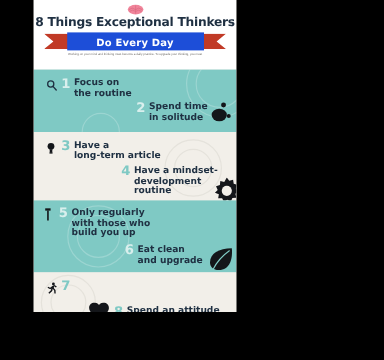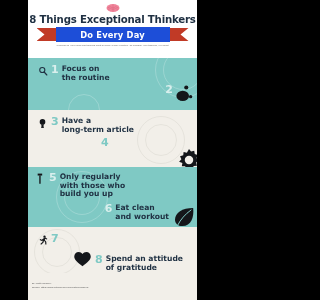--- a/index.html
+++ b/index.html
@@ -1,18 +1,18 @@
 <!DOCTYPE html>
 <html><head>
 <meta charset="utf-8">
 <style>
   html,body{margin:0;padding:0;background:#000;}
   body{width:225px;height:300px;overflow:hidden;
        font-family:"Liberation Sans",sans-serif;}
-  .frame{position:relative;width:225px;height:300px;background:#000;overflow:hidden;padding-left:38px;}
+  .frame{position:relative;width:225px;height:260px;background:#000;overflow:hidden;padding-left:38px;}
   .sheet{position:absolute;left:28px;top:0;width:169px;height:300px;overflow:hidden;background:#F2EFE9;}
 
   
   .header{position:relative;width:100%;height:58px;background:#FFFFFF;}
   .brain{position:absolute;left:50%;top:3px;transform:translateX(-50%);
          width:15px;height:10px;}
   .title{position:absolute;top:14px;left:0;width:100%;text-align:center;
          color:#1F3042;font-size:10.2px;font-weight:bold;letter-spacing:-0.2px;
          font-family:"DejaVu Sans",sans-serif;}
   .ribbon{position:absolute;top:27px;left:50%;transform:translateX(-50%);
@@ -92,20 +92,22 @@
           <line x1="8.6" y1="8.4" x2="12.4" y2="12.6" stroke="#1F3042" stroke-width="1.6" stroke-linecap="round"></line>
         </svg>
       </span>
       <span class="num light">1</span>
       <span class="txt">Focus on
 the routine</span>
     </div>
 
     <div class="tip" style="right:24px;top:27px;">
       <span class="num light">2</span>
+      <span class="txt">Spend time
+in solitude</span>
     </div>
     <span class="blob" style="right:4px;top:26px;">
       <svg viewBox="0 0 24 24" width="19" height="19">
         <circle cx="15.5" cy="4.5" r="2.6" fill="#14161A"></circle>
         <ellipse cx="11" cy="15" rx="8" ry="6.6" fill="#14161A"></ellipse>
         <circle cx="21" cy="16" r="2.1" fill="#14161A"></circle>
       </svg>
     </span>
   </div>
 
@@ -121,20 +123,23 @@
           <rect x="5" y="13.6" width="4" height="1.4" fill="#14161A"></rect>
         </svg>
       </span>
       <span class="num tealc">3</span>
       <span class="txt">Have a
 long-term article</span>
     </div>
 
     <div class="tip" style="left:73px;top:28px;">
       <span class="num tealc">4</span>
+      <span class="txt">Have a mindset-
+development
+routine</span>
     </div>
     <span class="blob" style="right:-3px;bottom:-8px;">
       <svg viewBox="0 0 26 26" width="22" height="22">
         <path fill="#14161A" d="M13 0l2.4 3.1 3.8-1 .6 3.9 3.8 1.1-1.7 3.5 2.6 2.9-3 2.5.9 3.9-3.9.3-1.6 3.6-3.4-1.9-3.3 2-1.8-3.5-3.9-.1.7-3.9L1.3 15l2.7-2.8L2.4 8.6l3.8-1.3.4-3.9 3.9.9z"></path>
         <circle cx="13" cy="13" r="5" fill="#F2EFE9"></circle>
       </svg>
     </span>
   </div>
 
   <div class="band teal b3">
@@ -150,21 +155,21 @@
       </span>
       <span class="num light">5</span>
       <span class="txt">Only regularly
 with those who
 build you up</span>
     </div>
 
     <div class="tip" style="right:28px;top:37px;">
       <span class="num light">6</span>
       <span class="txt">Eat clean
-and workout</span>
+and upgrade</span>
     </div>
     <span class="blob" style="right:0px;bottom:-4px;">
       <svg viewBox="0 0 26 22" width="24" height="20">
         <path fill="#14161A" d="M22 1C10 1 2 6 2 14c0 4 3 7 8 7 10 0 13-10 12-20z"></path>
         <path d="M20 3C13 8 8 14 5 20" stroke="#7FC9C4" stroke-width="1.1" fill="none"></path>
       </svg>
     </span>
   </div>
 
   <div class="band cream b4">

